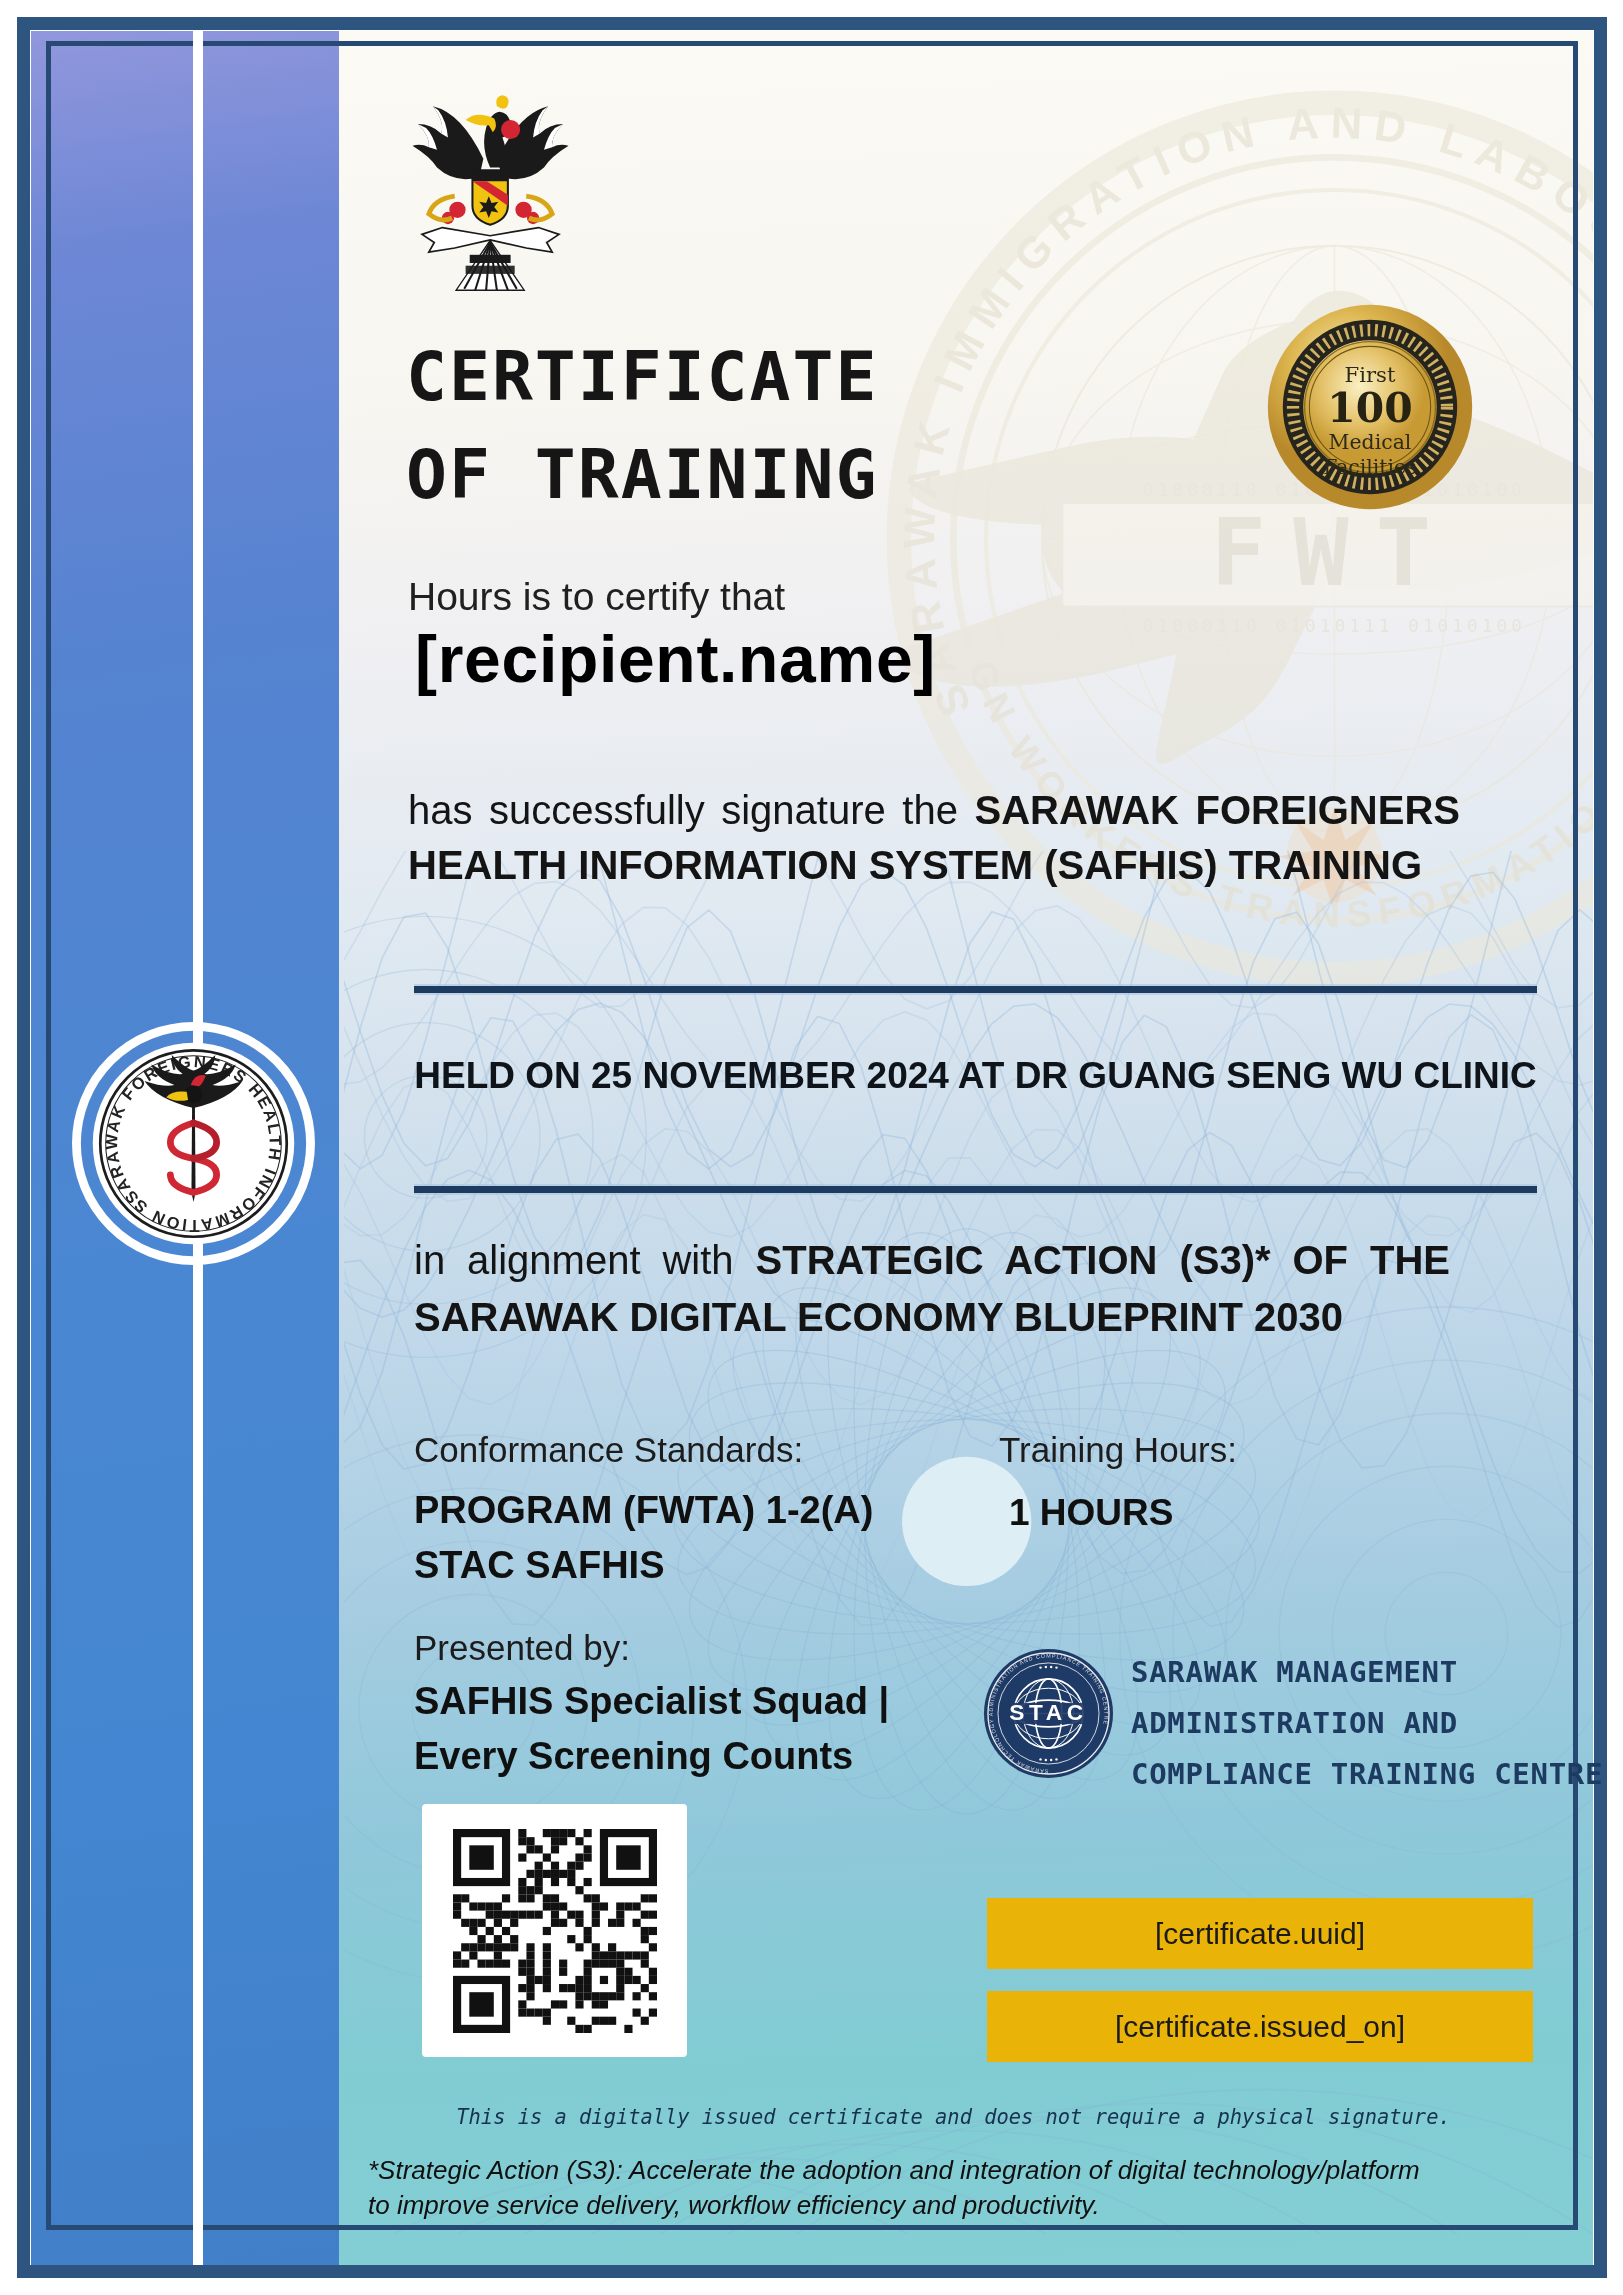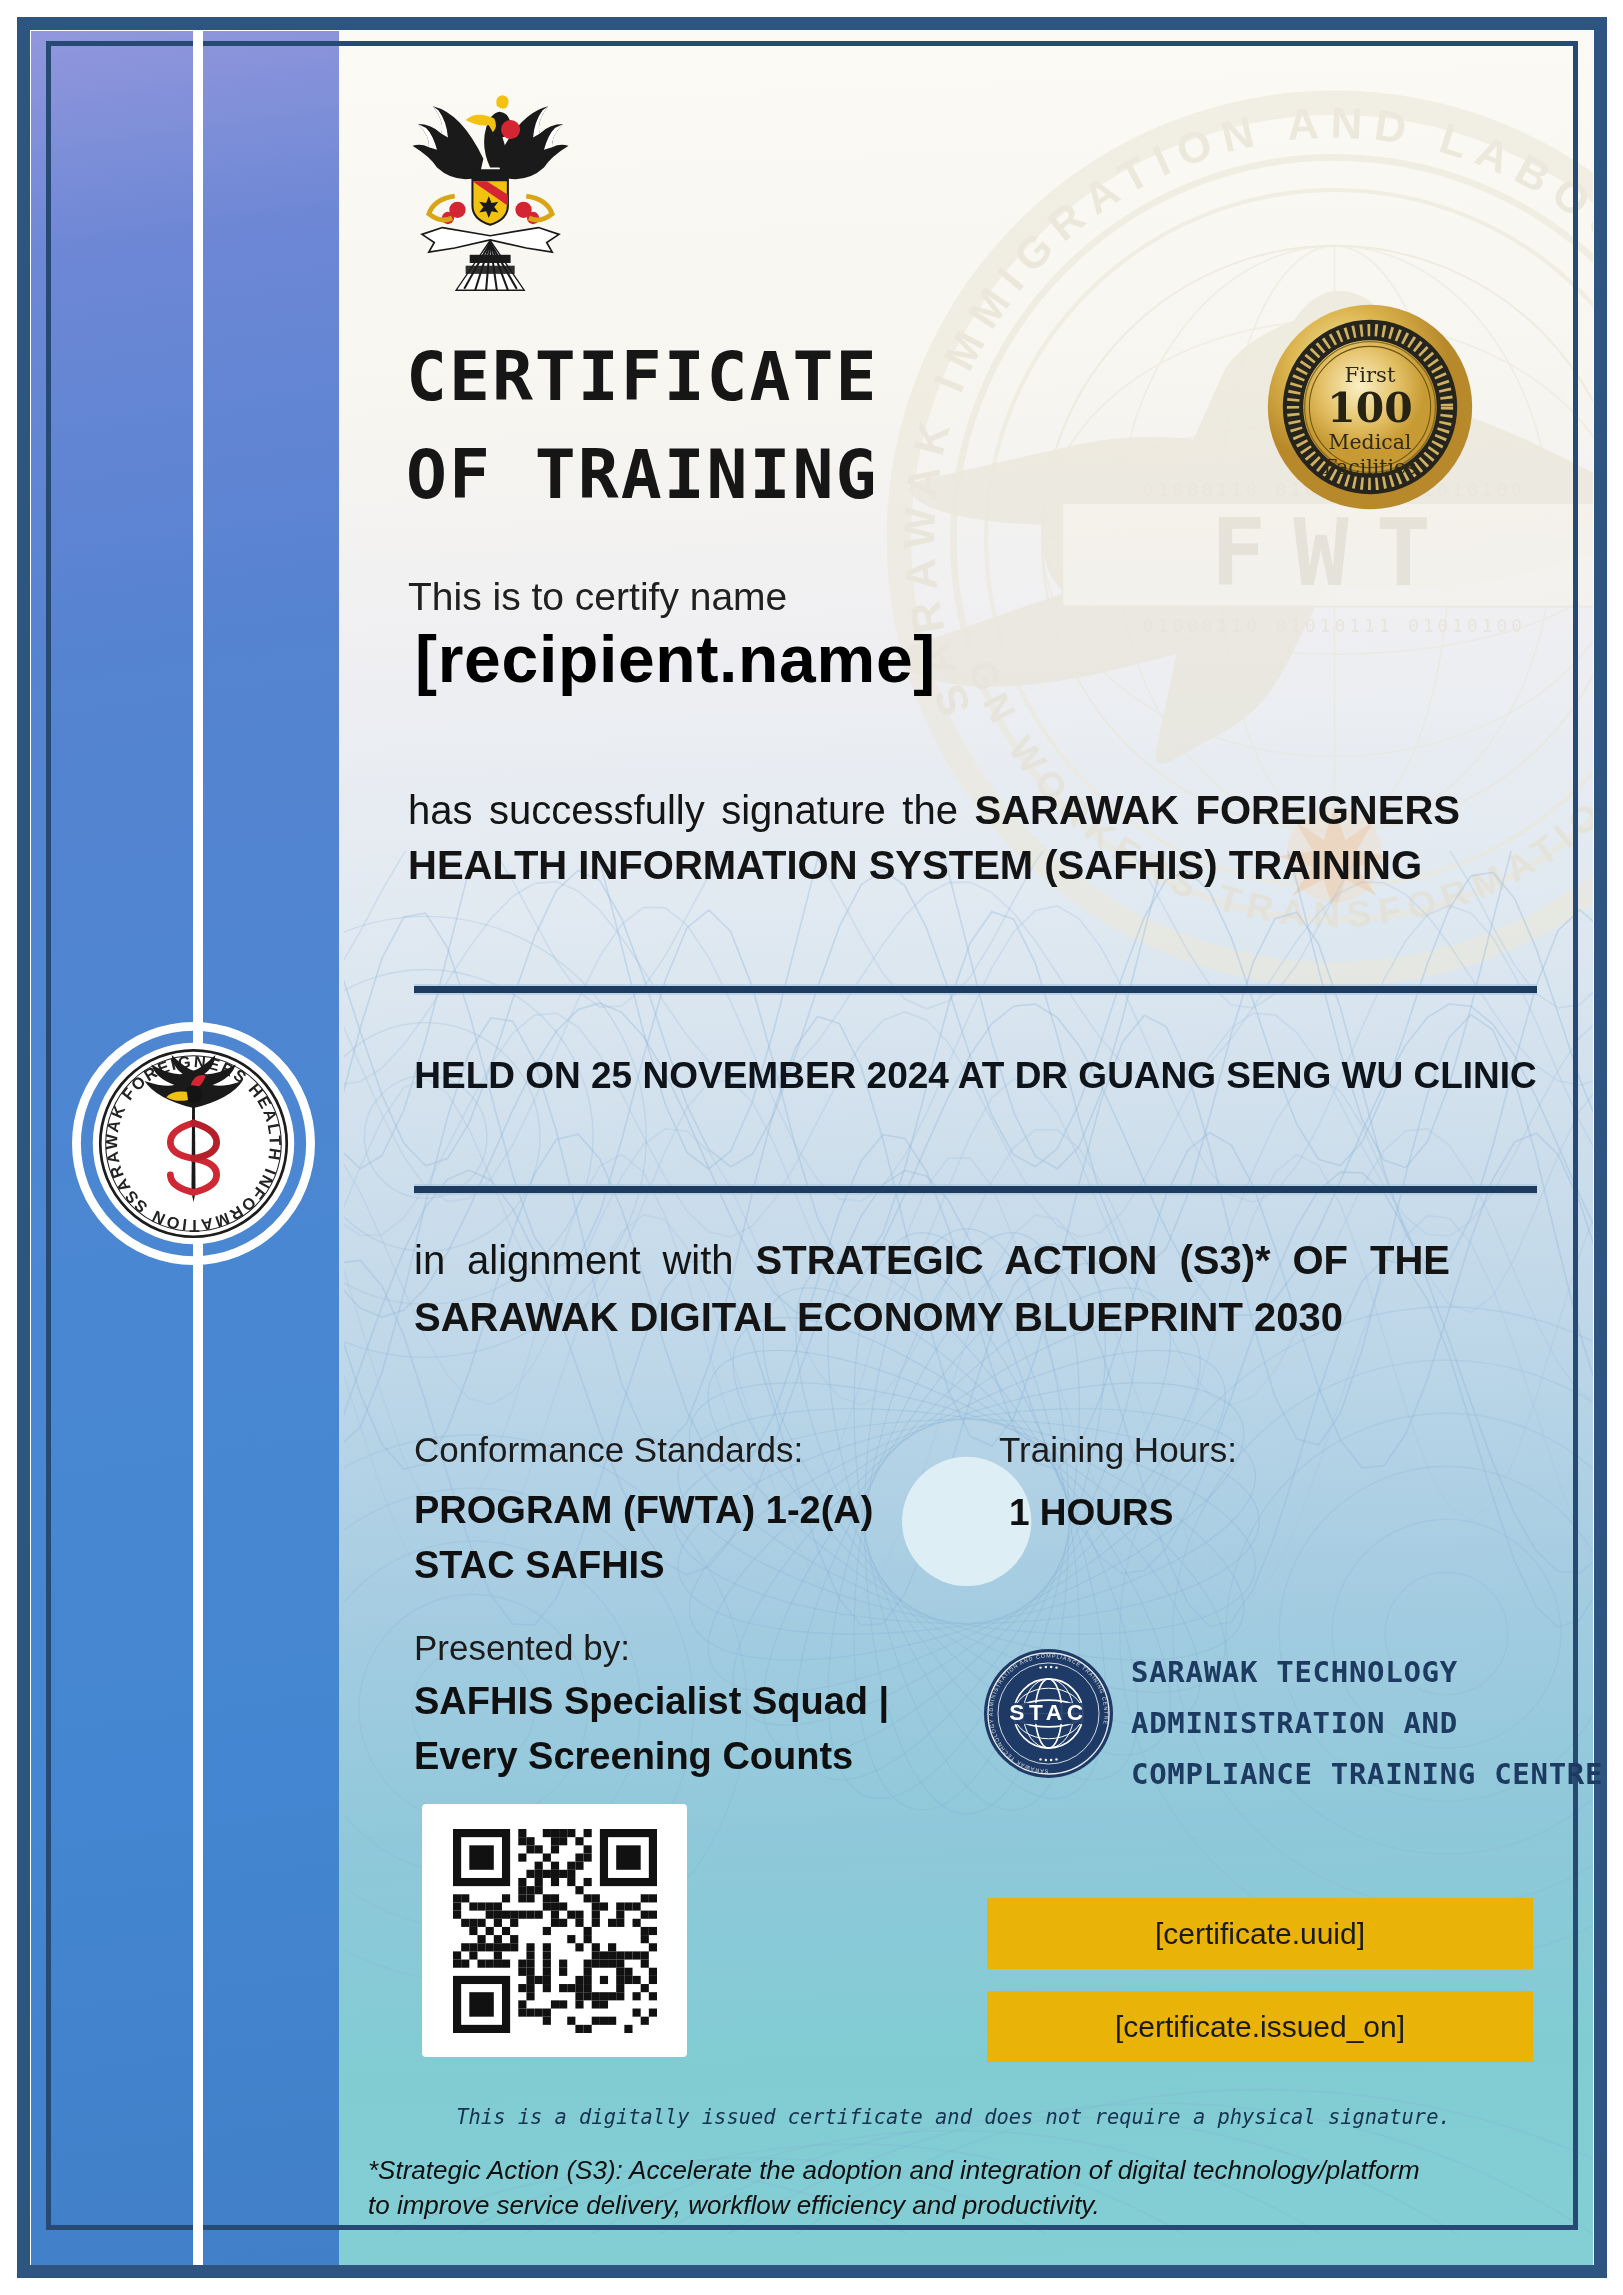--- a/index.html
+++ b/index.html
@@ -262,21 +262,21 @@
     <text x="160" y="124" text-anchor="middle" font-family="DejaVu Serif, serif" font-size="31" fill="#2e2a18">First</text>
     <text x="160" y="182" text-anchor="middle" font-family="DejaVu Serif, serif" font-weight="bold" font-size="60" fill="#272313">100</text>
     <text x="160" y="222" text-anchor="middle" font-family="DejaVu Serif, serif" font-size="30" fill="#2e2a18">Medical</text>
     <text x="160" y="258" text-anchor="middle" font-family="DejaVu Serif, serif" font-size="30" fill="#2e2a18">Facilities</text>
   </svg>
 
   <div class="title">
     <div>CERTIFICATE</div>
     <div>OF TRAINING</div>
   </div>
-  <div class="intro">This is to certify name</div>
+  <div class="intro">Hours is to certify that</div>
   <div class="name">[recipient.name]</div>
 
   <div class="para attended"><span>has successfully signature the </span><b>SARAWAK FOREIGNERS HEALTH INFORMATION SYSTEM (SAFHIS) TRAINING</b></div>
 
   <div class="divider d1"></div>
   <div class="held">HELD ON 25 NOVEMBER 2024 AT DR GUANG SENG WU CLINIC</div>
   <div class="divider d2"></div>
 
   <div class="para alignment"><span>in alignment with </span><b>STRATEGIC ACTION (S3)* OF THE SARAWAK DIGITAL ECONOMY BLUEPRINT 2030</b></div>
 
@@ -316,21 +316,21 @@
         <circle cx="112" cy="31" r="1.8"></circle>
       <circle cx="88" cy="169" r="1.8"></circle>
         <circle cx="96" cy="170" r="1.8"></circle>
         <circle cx="104" cy="170" r="1.8"></circle>
         <circle cx="112" cy="169" r="1.8"></circle>
     </g>
     <rect x="28" y="84" width="144" height="32" fill="#1e3a66" opacity="0.92"></rect>
     <text x="100" y="110" text-anchor="middle" font-family="Liberation Sans, sans-serif" font-weight="bold" font-size="34" letter-spacing="7" fill="#ffffff">STAC</text>
   </svg>
   <div class="stac-name">
-    <div>SARAWAK TECHNOLOGY</div>
+    <div>SARAWAK MANAGEMENT</div>
     <div>ADMINISTRATION AND</div>
     <div>COMPLIANCE TRAINING CENTRE</div>
   </div>
 
   <div class="qr-box">
     <svg id="qr" width="204" height="204" viewBox="0 0 300 300">
         <rect x="96" y="0" width="12" height="12" fill="#111"></rect>
         <rect x="132" y="0" width="12" height="12" fill="#111"></rect>
         <rect x="144" y="0" width="12" height="12" fill="#111"></rect>
         <rect x="156" y="0" width="12" height="12" fill="#111"></rect>

